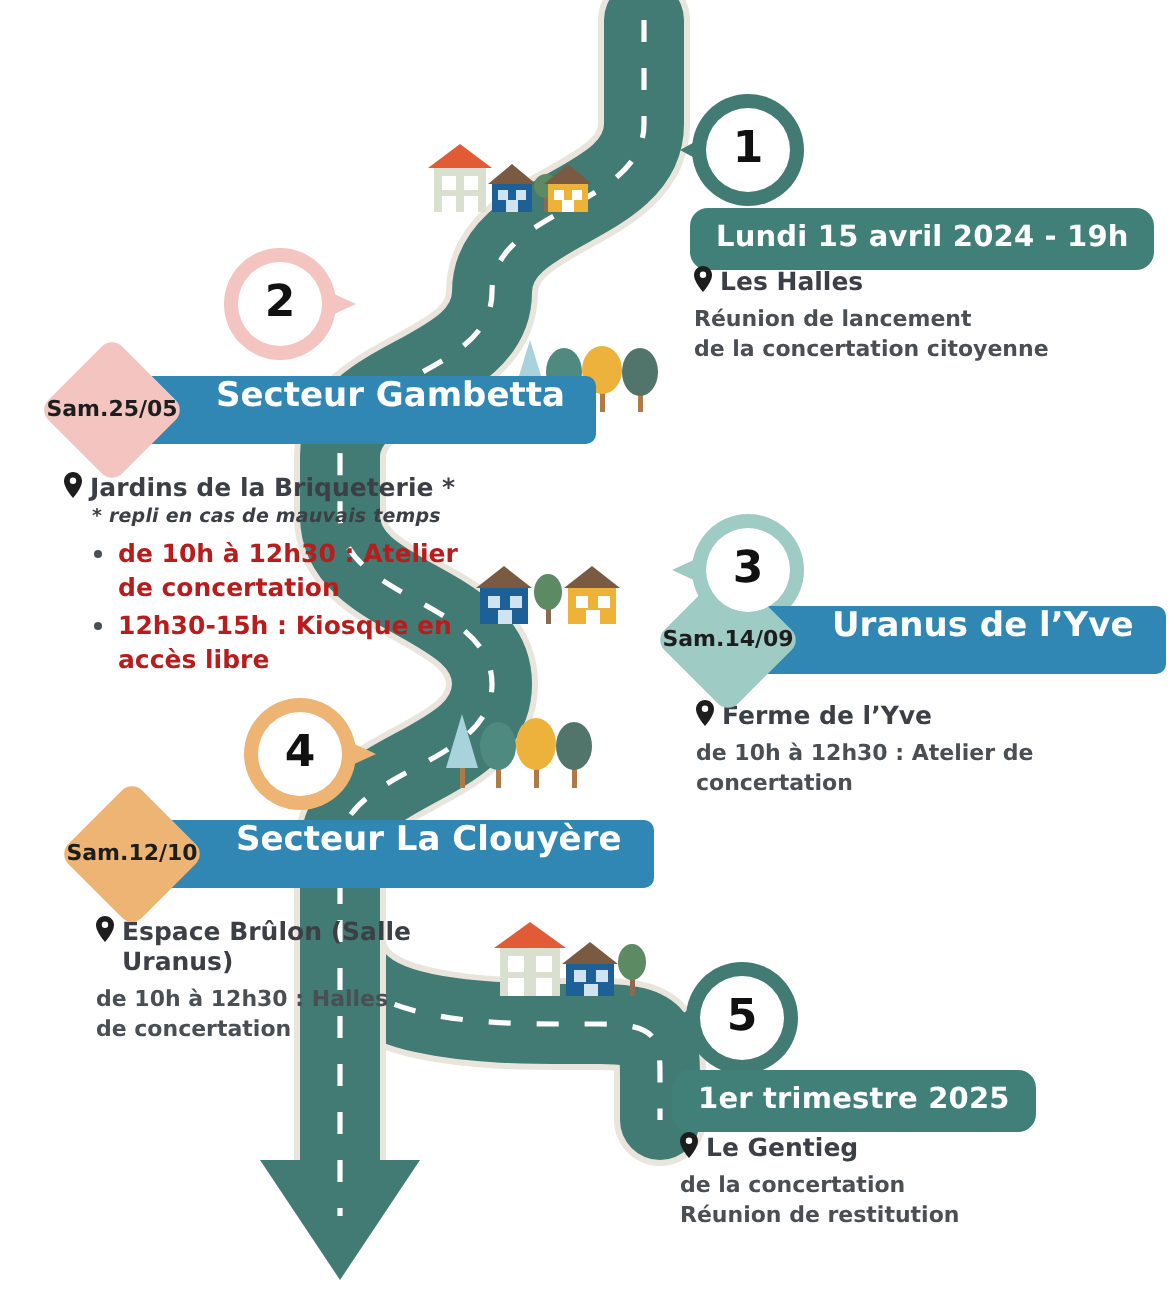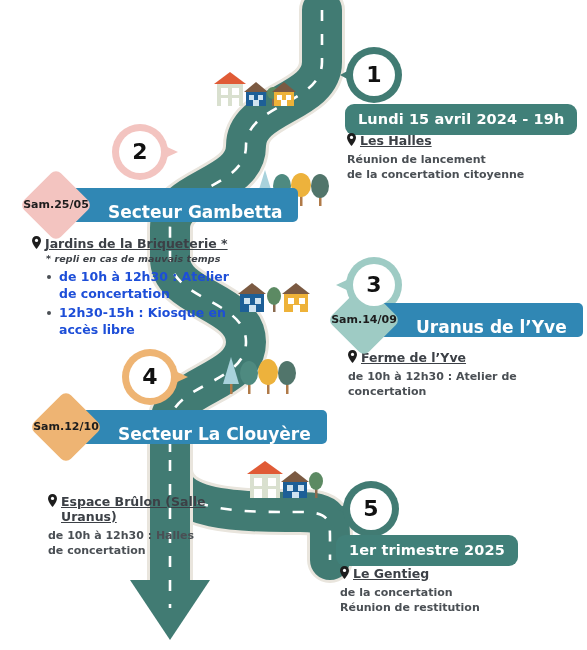--- a/index.html
+++ b/index.html
@@ -52,21 +52,21 @@
     padding:7px 13px 8px 13px;
     white-space:nowrap;
     letter-spacing:.1px;
   }
 
   
   .sector{position:absolute;height:34px;}
   .sector .bar{
     position:absolute;left:40px;top:0;height:34px;
     background:#3087b4;border-radius:5px;
-    display:flex;align-items:flex-end;
+    display:flex;align-items:flex-start;
     padding:0 16px 0 46px;
     box-sizing:border-box;
     color:#ffffff;font-weight:700;font-size:17px;
     white-space:nowrap;
   }
   .sector .diamond{
     position:absolute;left:8px;top:-9px;width:52px;height:52px;
     transform:rotate(45deg);
     border-radius:7px;
     z-index:2;
@@ -78,31 +78,30 @@
     color:#1d1d1d;font-weight:700;font-size:11px;line-height:1.15;
     text-align:center;
   }
 
   
   .info{position:absolute;color:#4a4f54;}
   .info .place{
     display:flex;align-items:flex-start;gap:4px;
     font-weight:700;font-size:12.5px;color:#3c4046;
     margin-bottom:4px;
-    text-decoration:underline;
   }
   .info .place .pin{flex:0 0 auto;margin-top:0px;}
   .info .line{font-weight:700;font-size:11px;color:#4a4f54;line-height:1.38;}
   .info .note{
     font-style:italic;font-weight:700;font-size:9.5px;color:#3c4046;
     margin:-2px 0 5px 14px;letter-spacing:.1px;
   }
   .info ul{margin:2px 0 0 0;padding-left:17px;list-style:none;}
   .info ul li{
-    position:relative;font-weight:700;font-size:12.5px;color:#1d4ed8;
+    position:relative;font-weight:700;font-size:12.5px;color:#b91c1c;
     line-height:1.35;margin-bottom:2px;padding-left:10px;
   }
   .info ul li:before{
     content:"";position:absolute;left:-2px;top:6px;
     width:4px;height:4px;border-radius:50%;background:#4a4f54;
   }
 
   .scenery{position:absolute;}
 </style>
 </head>
@@ -350,21 +349,21 @@
     <div class="bar">
       <span>Secteur La Clouyère</span>
     </div>
     <div class="diamond" style="background:#eeb473;"></div>
     <div class="dtext">
       <span>Sam.</span>
       <span>12/10</span>
     </div>
   </div>
 
-  <div class="info" style="left:48px;top:458px;width:215px;margin-top:36px;">
+  <div class="info" style="left:48px;top:458px;width:215px;">
     <div class="place">
       <svg class="pin" width="9" height="13" viewBox="0 0 9 13">
         <path d="M4.5,0 C2,0 0,2 0,4.5 C0,8 4.5,13 4.5,13 C4.5,13 9,8 9,4.5 C9,2 7,0 4.5,0 Z" fill="#1d1d1d"></path>
         <circle cx="4.5" cy="4.4" r="1.6" fill="#ffffff"></circle>
       </svg>
       <span>Espace Brûlon (Salle Uranus)</span>
     </div>
     <div class="line">de 10h à 12h30 : Halles</div>
     <div class="line">de concertation</div>
   </div>

